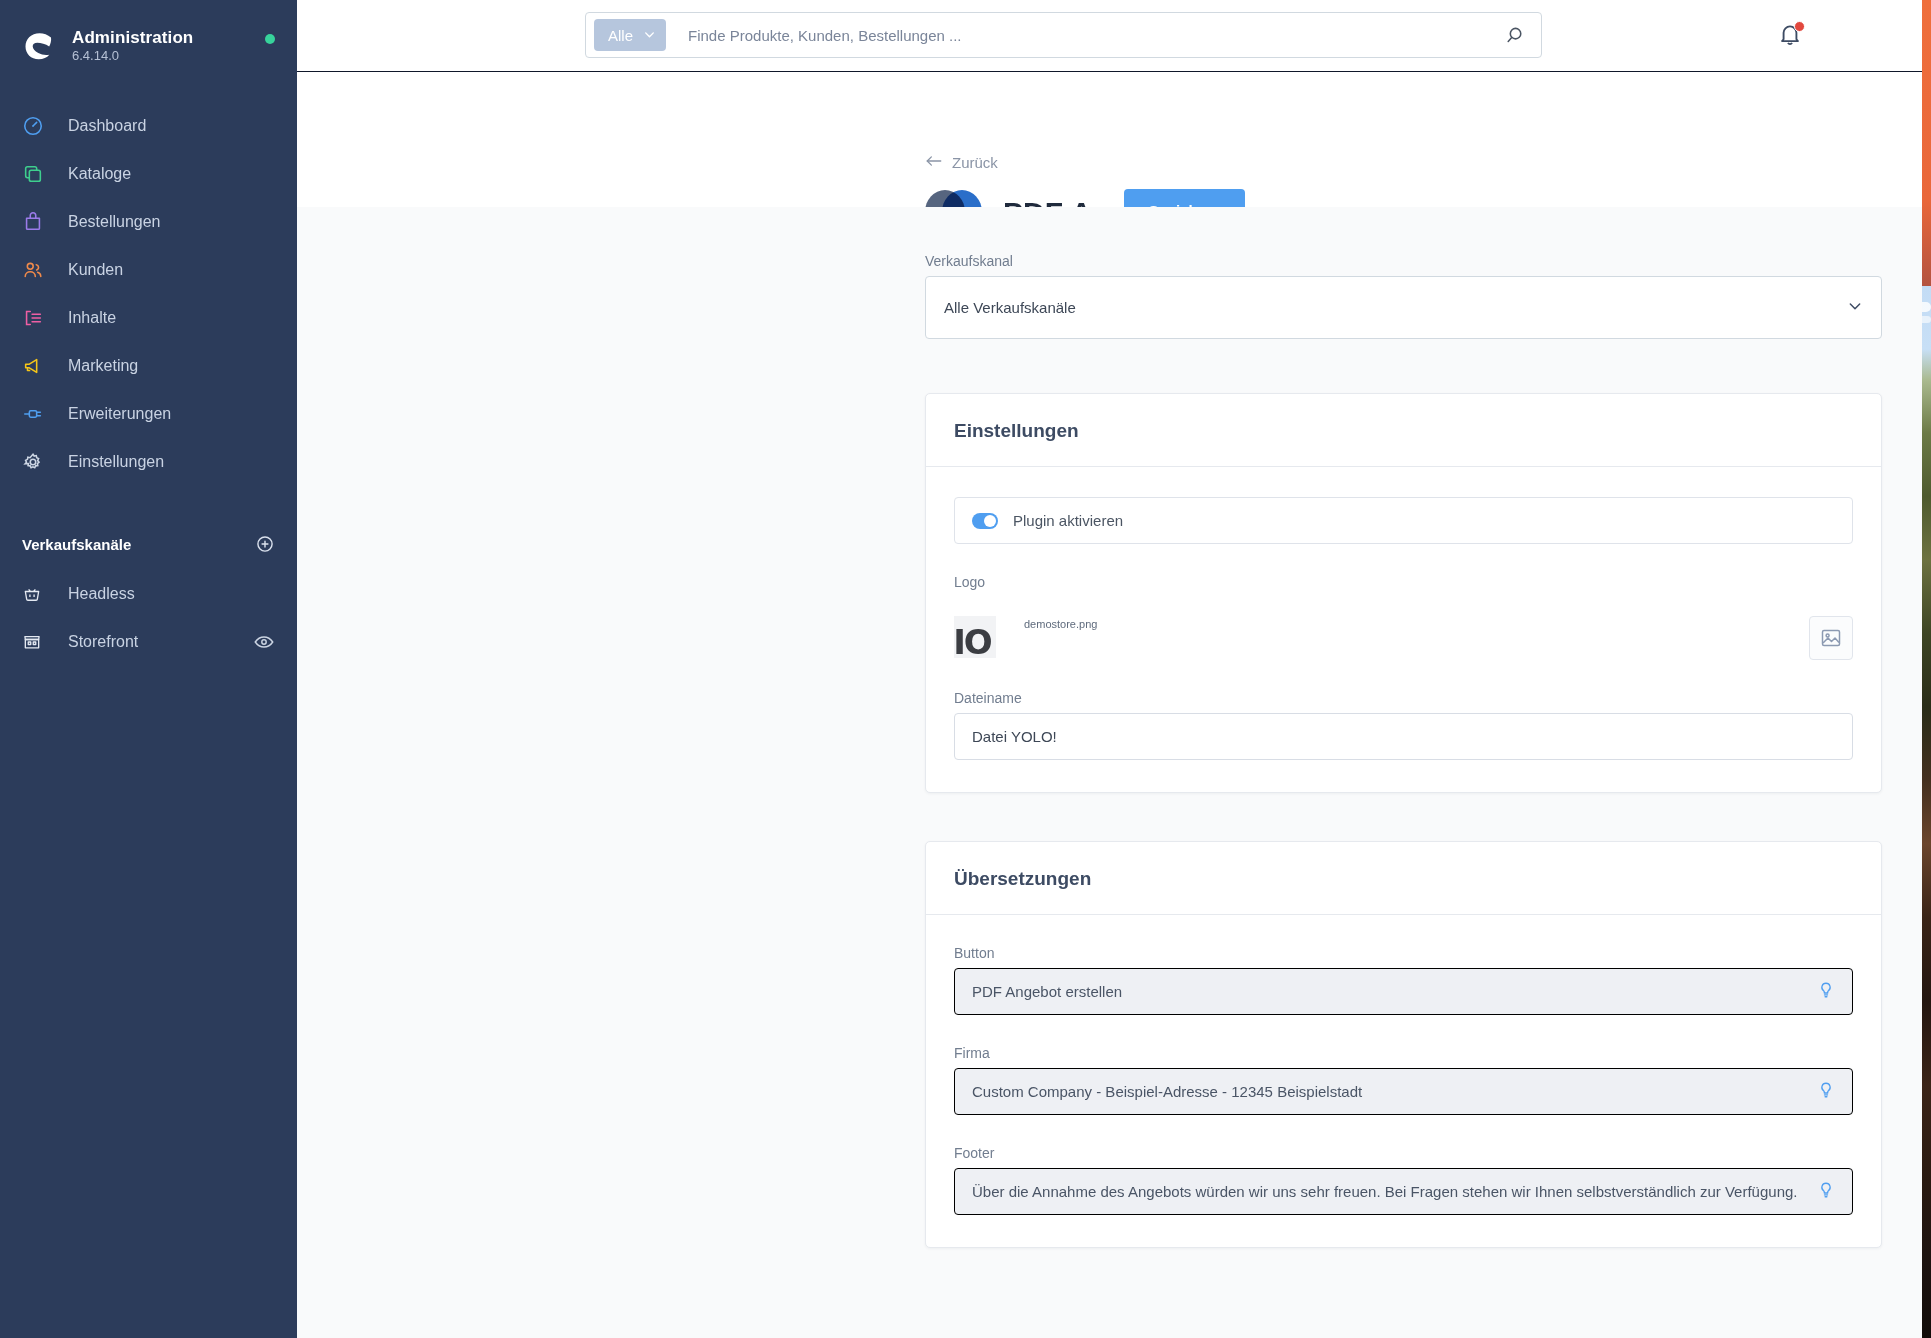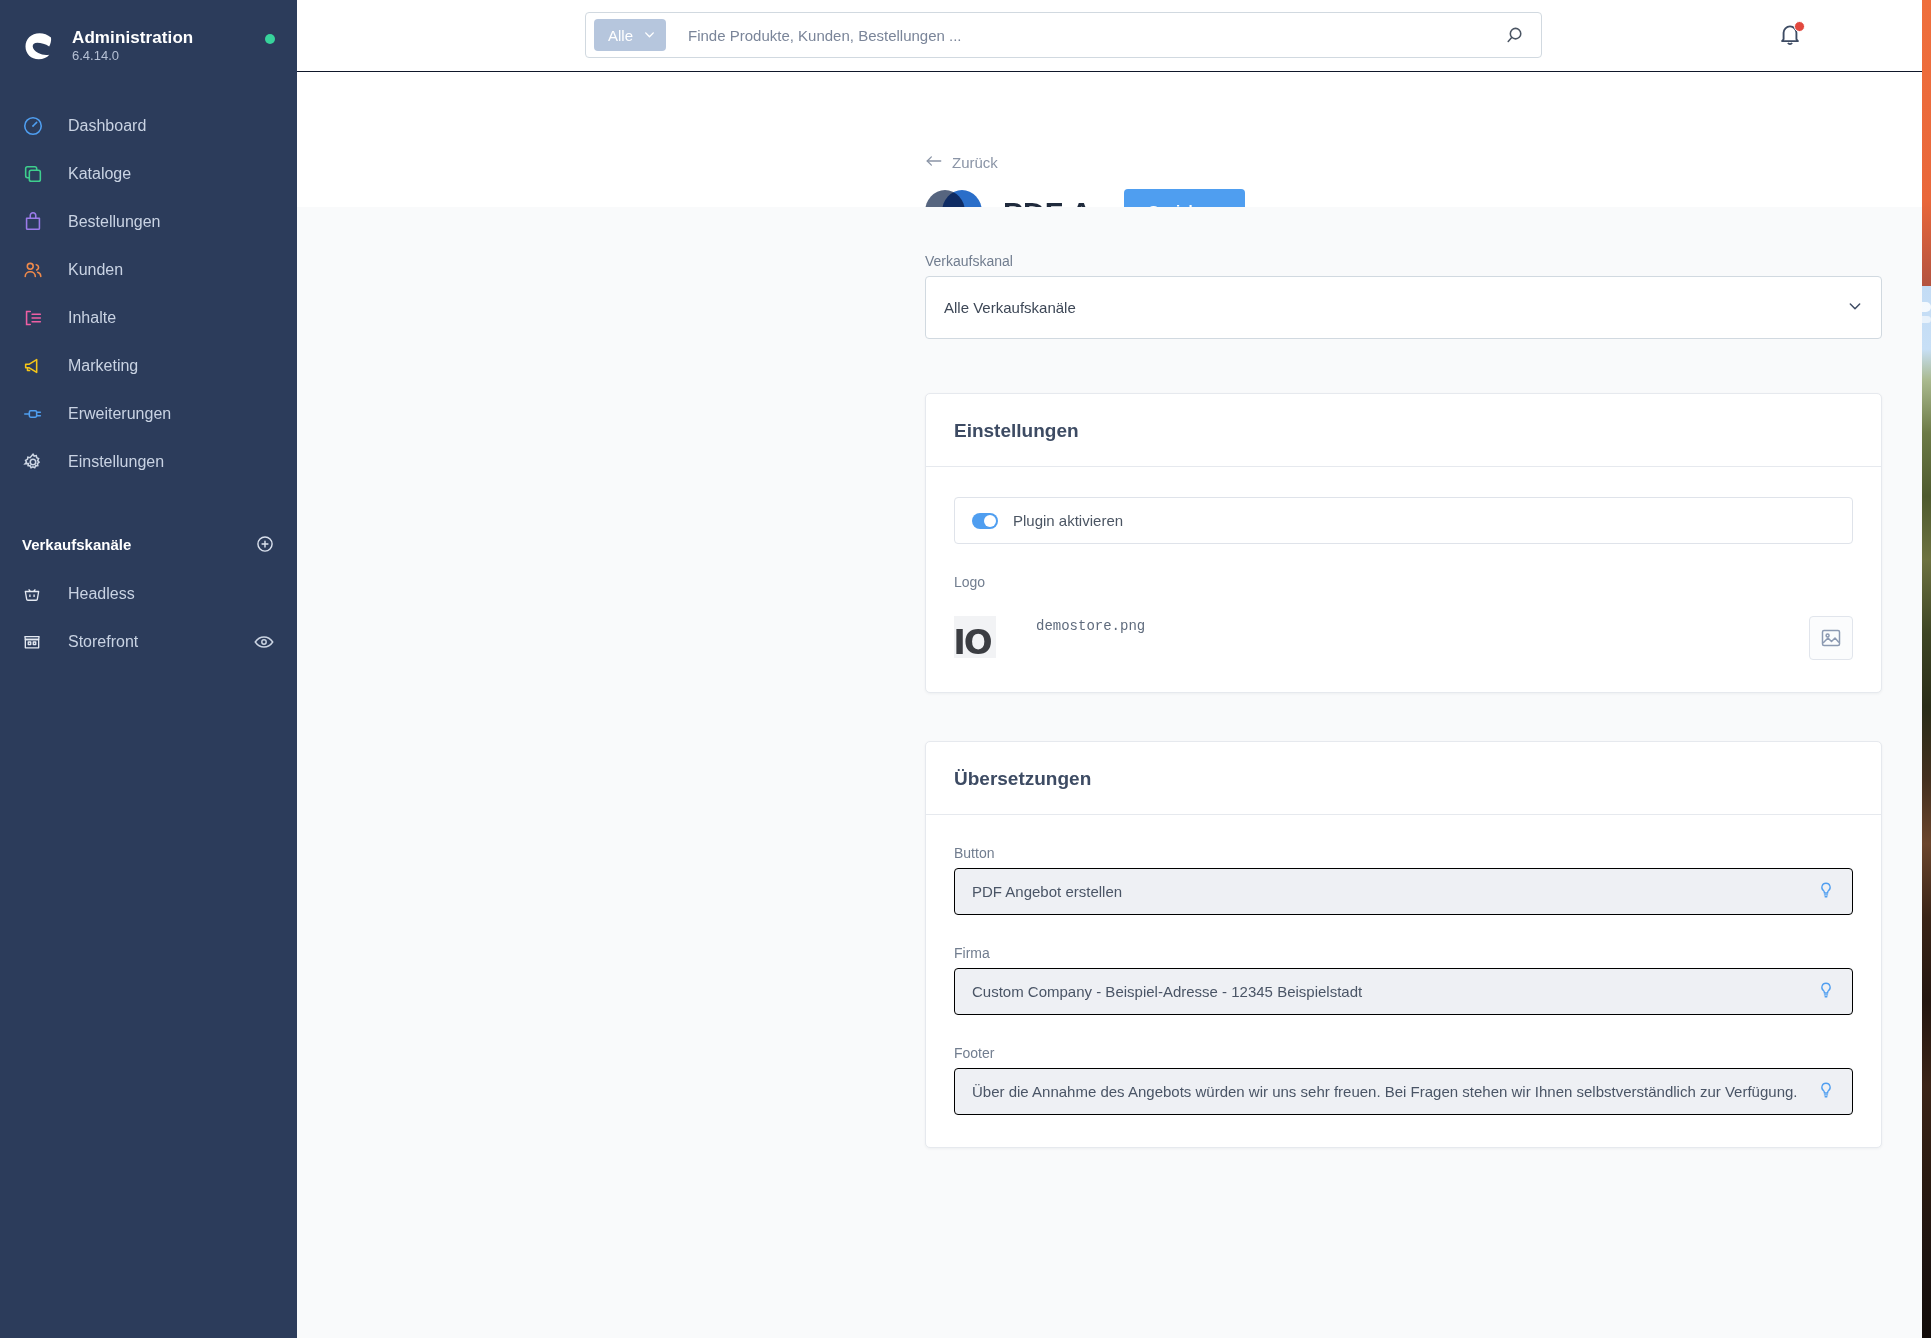--- a/index.html
+++ b/index.html
@@ -159,21 +159,21 @@
 
   .logo-row { display:flex; align-items:flex-start; margin-top:26px; }
   .logo-thumb {
     width:42px; height:42px; flex:0 0 42px; background:#f2f3f5; overflow:hidden;
     display:flex; align-items:center; justify-content:center; position:relative;
   }
   .logo-thumb .io {
     font-size:34px; font-weight:bold; color:#3b3d42; letter-spacing:-2px;
     transform:translate(-3px, 5px); font-family:"DejaVu Sans", sans-serif;
   }
-  .logo-name { font-size:14px; color:#5f6b7d; margin-left:40px; margin-top:2px;font-family:Liberation Mono, monospace; }
+  .logo-name { font-size:11px; color:#5f6b7d; margin-left:28px; margin-top:2px; }
   .img-btn {
     margin-left:auto; width:44px; height:44px; border:1px solid #e1e5ec; border-radius:4px;
     background:#fbfcfd; display:flex; align-items:center; justify-content:center; cursor:pointer;
   }
 
   .input-box {
     height:47px; border:1px solid #d8dde5; border-radius:4px; background:#fff;
     display:flex; align-items:center; padding:0 17px; font-size:15px; color:#3d4756;
   }
   .input-ro {
@@ -432,20 +432,26 @@
                   <span class="img-btn">
                     <svg width="24" height="24" viewBox="0 0 24 24" fill="none" stroke="#8c9ab2" stroke-width="1.5" stroke-linejoin="round">
                       <rect x="3.5" y="4.5" width="17" height="15" rx="1.5"></rect>
                       <circle cx="8.6" cy="9.5" r="1.5"></circle>
                       <path d="M4 17l5-5 3.5 3.5L16 12l4 4.5"></path>
                     </svg>
                   </span>
                 </div>
               </div>
 
+              <div style="margin-top:30px">
+                <div class="field-label">Dateiname</div>
+                <div class="input-box">
+                  <span>Datei YOLO!</span>
+                </div>
+              </div>
 
             </div>
           </div>
 
           <div class="card" style="margin-top:48px; margin-bottom:60px">
             <div class="card-head">
               <h2>Übersetzungen</h2>
             </div>
             <div class="card-body">
 

